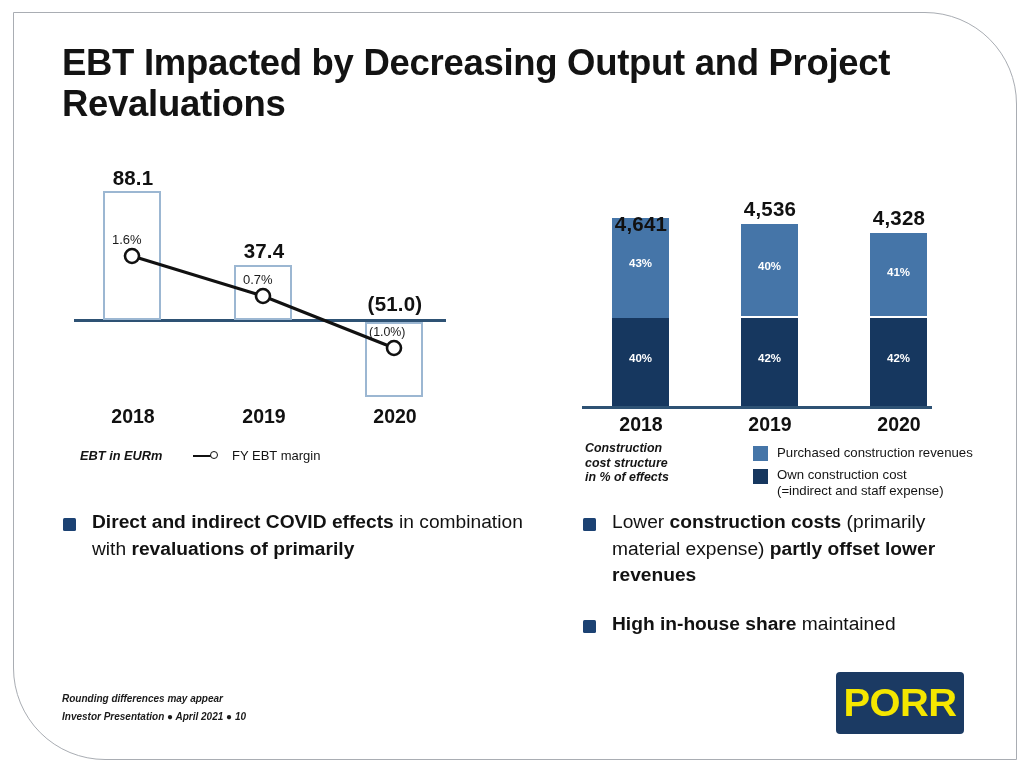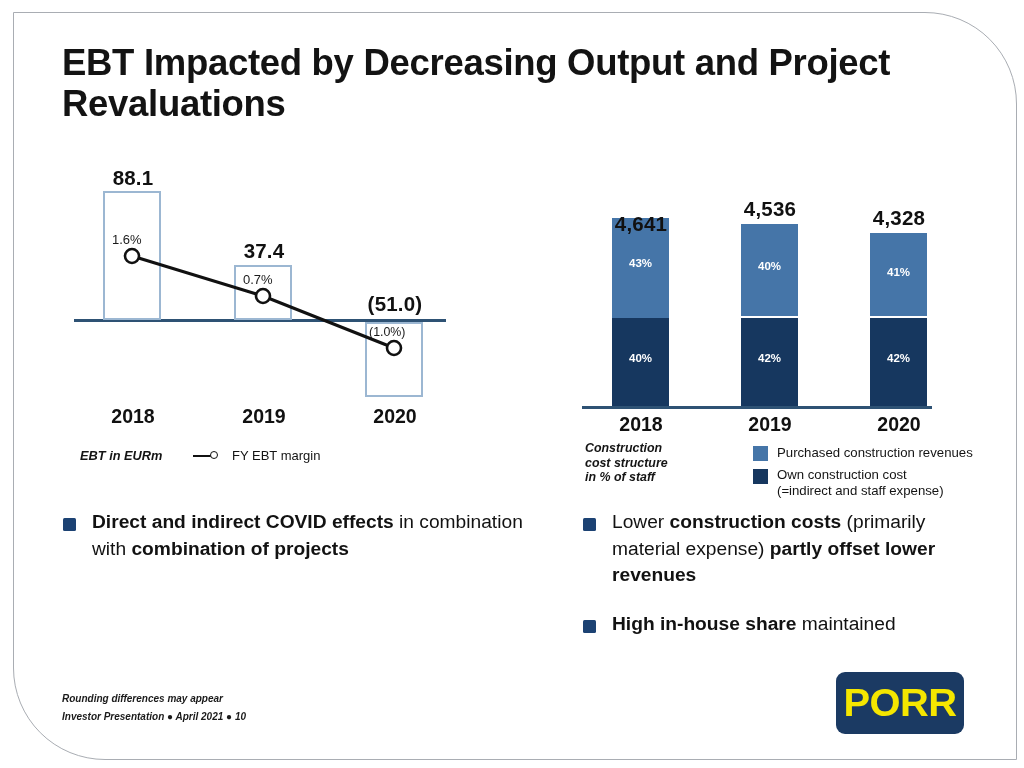--- a/index.html
+++ b/index.html
@@ -236,21 +236,21 @@
   }
 
   
   #logo {
     position: absolute;
     left: 836px;
     top: 672px;
     width: 128px;
     height: 62px;
     background: #1b3a63;
-    border-radius: 9px;
+    border-radius: 4px;
   }
   #logo .wordmark {
     position: absolute;
     left: 0; top: 0;
     width: 128px; height: 62px;
     display: flex;
     align-items: center;
     justify-content: center;
     color: #f5e600;
     font-size: 38px;
@@ -337,35 +337,35 @@
 
     <div class="year-label" style="left:17px; top:228px; width:92px;">2018</div>
     <div class="year-label" style="left:146px; top:228px; width:92px;">2019</div>
     <div class="year-label" style="left:275px; top:228px; width:92px;">2020</div>
   </div>
 
   <div id="cc-legend">
     <div class="unit">
       <span>Construction</span><br>
       <span>cost structure</span><br>
-      <span>in % of staff</span>
+      <span>in % of effects</span>
     </div>
     <div class="swatch sw1"></div>
     <div class="swatch sw2"></div>
     <div class="lg-text lt1">Purchased construction revenues</div>
     <div class="lg-text lt2">
       <span>Own construction cost</span><br>
       <span>(=indirect and staff expense)</span>
     </div>
   </div>
 
   <div id="bullets-left" class="bullet-block">
     <div class="bullet-row">
       <span class="bullet-sq"></span>
-      <div class="bullet-text"><b>Direct and indirect COVID effects</b><span> in combination with </span><b>combination of projects</b></div>
+      <div class="bullet-text"><b>Direct and indirect COVID effects</b><span> in combination with </span><b>revaluations of primarily</b></div>
     </div>
   </div>
 
   <div id="bullets-right" class="bullet-block">
     <div class="bullet-row">
       <span class="bullet-sq"></span>
       <div class="bullet-text"><span>Lower </span><b>construction costs</b><span> (primarily material expense) </span><b>partly offset lower revenues</b></div>
     </div>
     <div class="bullet-row row2">
       <span class="bullet-sq"></span>

